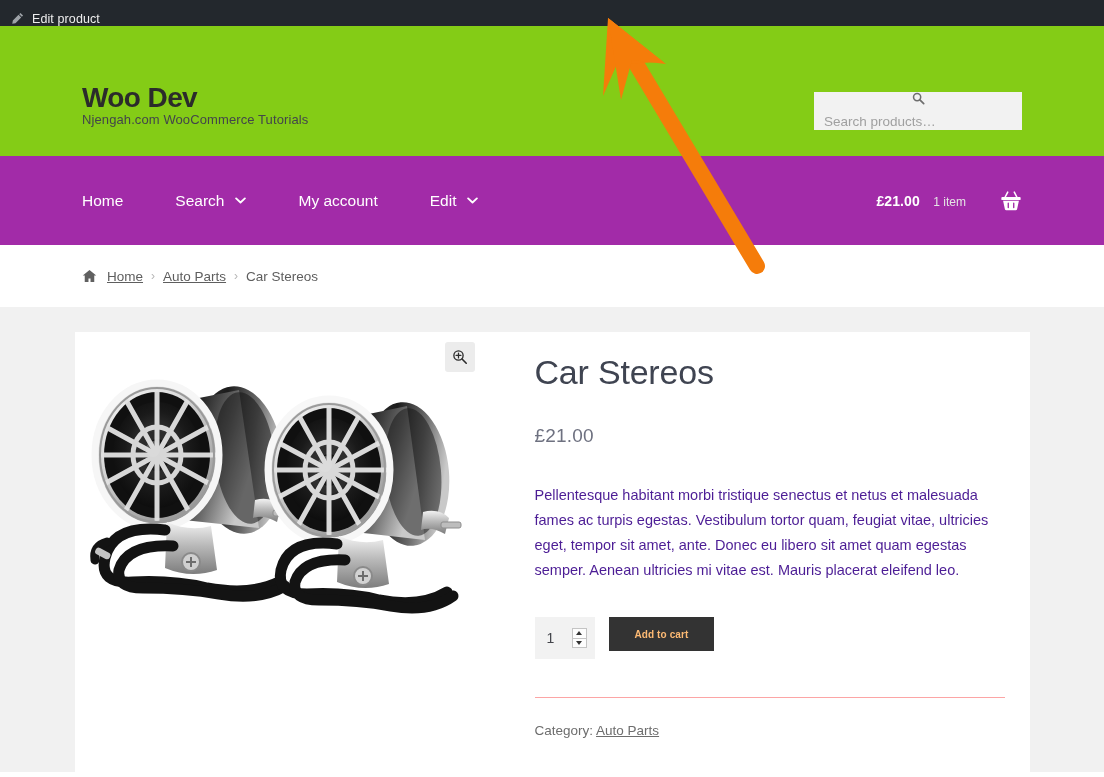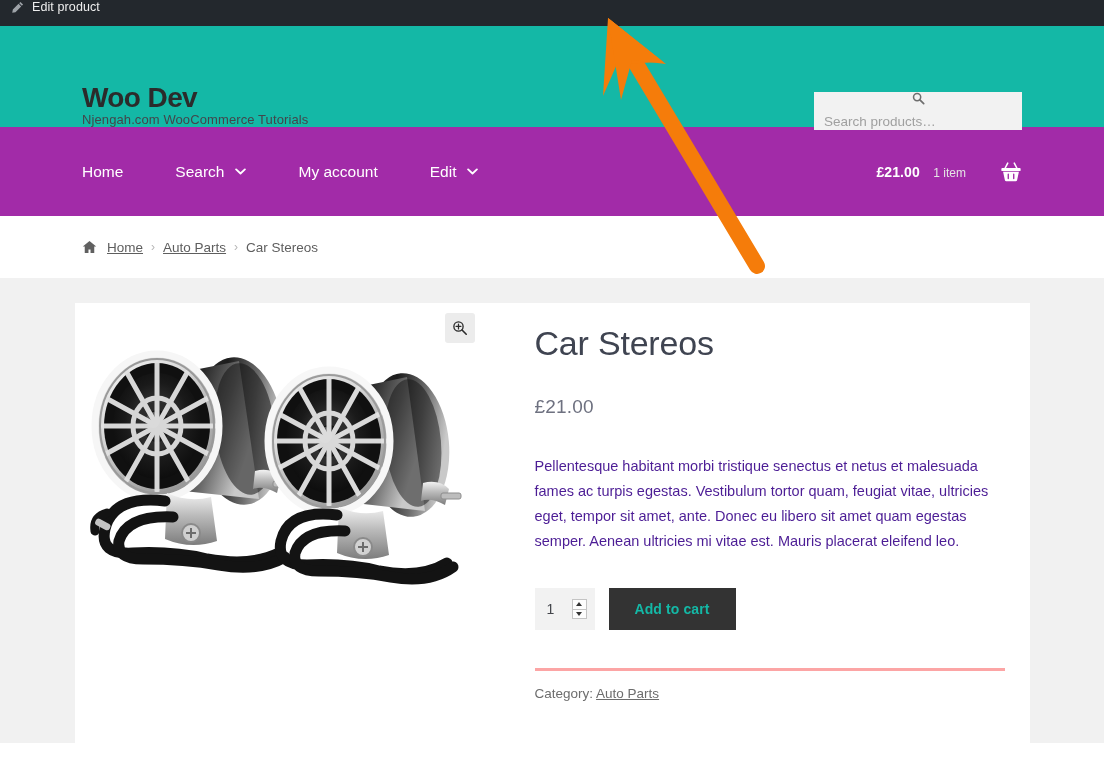--- a/index.html
+++ b/index.html
@@ -15,34 +15,34 @@
     height: 26px;
     background: #23282d;
     display: flex;
     align-items: center;
     padding-left: 2px;
     position: relative;
     z-index: 30;
   }
   .adminbar-item {
     display: flex;
-    align-items: flex-start;
+    align-items: flex-end;
     gap: 7px;
     padding: 0 8px;
     height: 26px;
     color: #eeeeee;
     font-size: 12.5px;
     letter-spacing: .1px;
   }
   .pencil-ic { width: 15px; height: 15px; display: block; opacity: .85; }
 
   
   .site-header {
-    background: #14b8a6;
-    height: 101px;
+    background: #84cc16;
+    height: 130px;
     position: relative;
   }
   .wrap {
     width: 960px;
     margin: 0 auto;
     position: relative;
     height: 100%;
   }
   .brand { position: absolute; left: 10px; top: 58px; }
   .site-title {
@@ -203,34 +203,34 @@
   .spin-up, .spin-dn {
     flex: 1; display: flex; align-items: center; justify-content: center;
     cursor: pointer;
   }
   .spin-up { border-bottom: 1px solid #c4c4c4; }
   .tri { width: 0; height: 0; border-left: 3.5px solid transparent; border-right: 3.5px solid transparent; }
   .tri-up { border-bottom: 4px solid #333; }
   .tri-dn { border-top: 4px solid #333; }
   .addcart {
     background: #333333;
-    color: #14b8a6;
+    color: #fdba74;
     border: 0;
     padding: 0 26px;
-    height: 42px;
-    font-size: 14px;
+    height: 34px;
+    font-size: 10px;
     font-weight: bold;
     cursor: pointer;
     font-family: "Liberation Sans", sans-serif;
     letter-spacing: .1px;
   }
   .meta {
     margin-top: 38px;
-    padding-top: 15px;
-    border-top: 3px solid #fca5a5;
+    padding-top: 25px;
+    border-top: 1px solid #fca5a5;
     max-width: 520px;
     font-size: 13.5px;
     color: #6d6d6d;
   }
   .meta a { color: #6d6d6d; text-decoration: underline; }
 
   
   .arrow-layer {
     position: absolute;
     left: 0; top: 0; width: 1104px; height: 777px;

